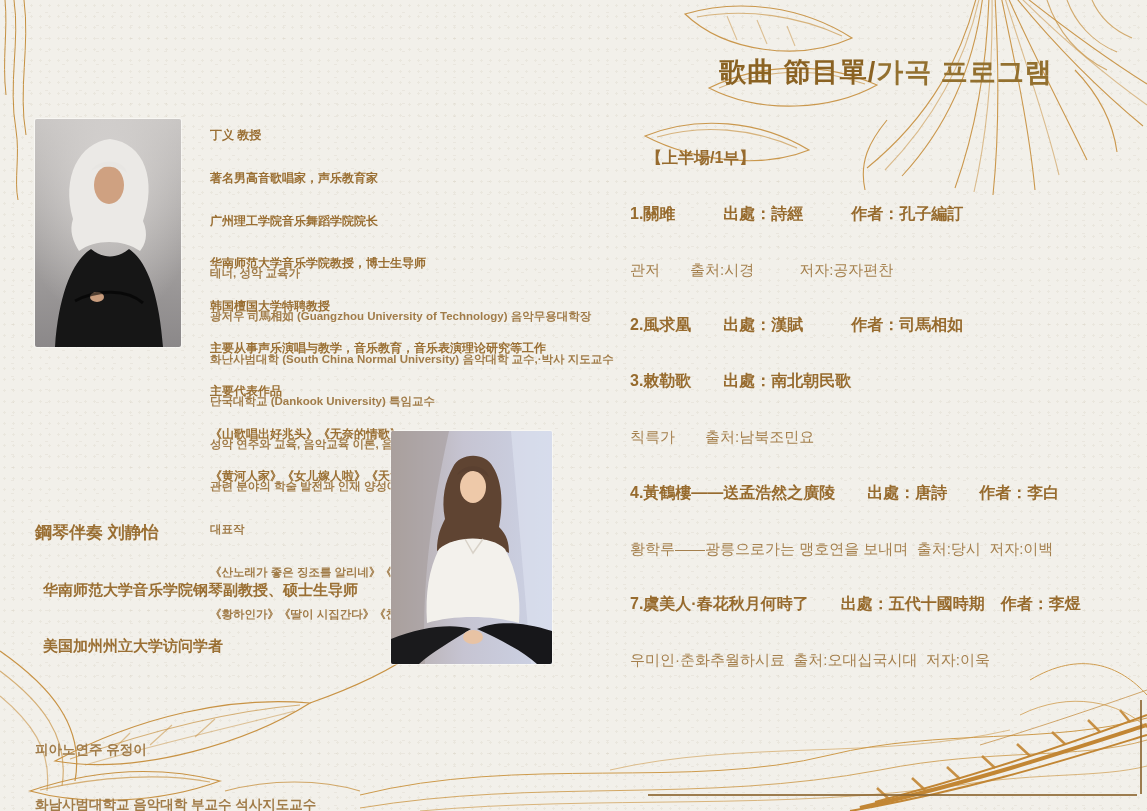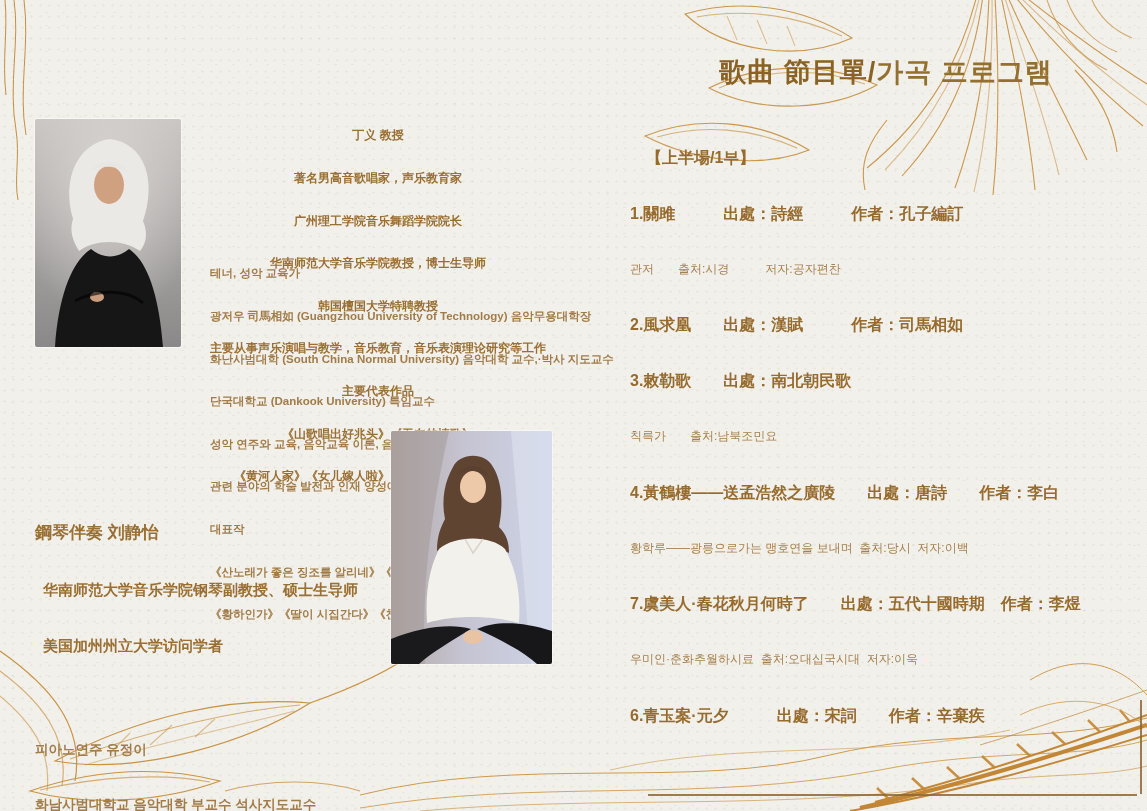--- a/index.html
+++ b/index.html
@@ -18,38 +18,38 @@
   }
   svg{display:block;}
   .decor{position:absolute;pointer-events:none;}
 
   
   .photo{position:absolute;overflow:hidden;border-radius:2px;box-shadow:0 0 0 1px rgba(255,255,255,.45);}
   .photo-tenor{left:35px;top:119px;width:146px;height:228px;}
   .photo-pianist{left:391px;top:431px;width:161px;height:233px;}
 
   
-  .bio-cn{position:absolute;left:210px;top:100px;color:#9a6f33;font-size:12px;font-weight:700;line-height:14.2px;white-space:pre;text-align:center;}
+  .bio-cn{position:absolute;left:210px;top:100px;color:#9a6f33;font-size:12px;font-weight:700;line-height:14.2px;white-space:pre;}
   .bio-kr{position:absolute;left:210px;top:238px;color:#a17c49;font-size:11.5px;font-weight:700;line-height:14.2px;white-space:pre;}
 
   
   .pianist{position:absolute;left:35px;top:486px;white-space:pre;}
   .pianist .head{color:#9a6f33;font-size:17px;font-weight:700;line-height:22px;}
   .pianist .cnl{color:#9a6f33;font-size:15px;font-weight:700;line-height:19.5px;margin-left:8px;}
   .pianist .gap{height:14px;}
   .pianist .krl{color:#a17c49;font-size:13.5px;font-weight:700;line-height:18.5px;}
 
   
   .title{position:absolute;left:630px;top:54px;width:512px;text-align:center;color:#8a6223;font-size:27px;font-weight:700;letter-spacing:1px;white-space:pre;}
   .title .kr-part{font-weight:600;color:#93702f;}
   .program{position:absolute;left:630px;top:112px;width:516px;white-space:pre;}
   .sec-h{color:#976b2e;font-size:16px;font-weight:700;line-height:19.8px;margin-left:16px;}
   .pl{line-height:19.8px;}
   .pl.cn{color:#976b2e;font-size:16px;font-weight:700;}
-  .pl.kr{color:#a5804e;font-size:12px;font-weight:400;}
+  .pl.kr{color:#a5804e;font-size:15px;font-weight:400;}
 
   .rule-h{position:absolute;left:648px;top:794px;width:489px;height:2px;background:#8d6733;opacity:.85;}
   .rule-v{position:absolute;left:1140px;top:700px;width:2px;height:94px;background:#8d6733;opacity:.85;}
 </style>
 </head>
 <body>
 
 <div class="page">
 
   <svg class="decor" style="right:0;top:0;" width="600" height="195" viewBox="0 0 600 195">
@@ -225,21 +225,20 @@
     <div class="sec-h">【上半場/1부】</div>
     <div class="pl cn">1.關雎　　　出處：詩經　　　作者：孔子編訂</div>
     <div class="pl kr">관저　　출처:시경　　　저자:공자편찬</div>
     <div class="pl cn">2.風求凰　　出處：漢賦　　　作者：司馬相如</div>
     <div class="pl cn">3.敕勒歌　　出處：南北朝民歌</div>
     <div class="pl kr">칙륵가　　출처:남북조민요</div>
     <div class="pl cn">4.黃鶴樓——送孟浩然之廣陵　　出處：唐詩　　作者：李白</div>
     <div class="pl kr">황학루——광릉으로가는 맹호연을 보내며  출처:당시  저자:이백</div>
     <div class="pl cn">7.虞美人·春花秋月何時了　　出處：五代十國時期　作者：李煜</div>
     <div class="pl kr">우미인·춘화추월하시료  출처:오대십국시대  저자:이욱</div>
-    <div class="pl cn">6.青玉案·元夕　　　出處：宋詞　　作者：辛棄疾</div>
     
     
     
     
     
 
     
     
     
     

